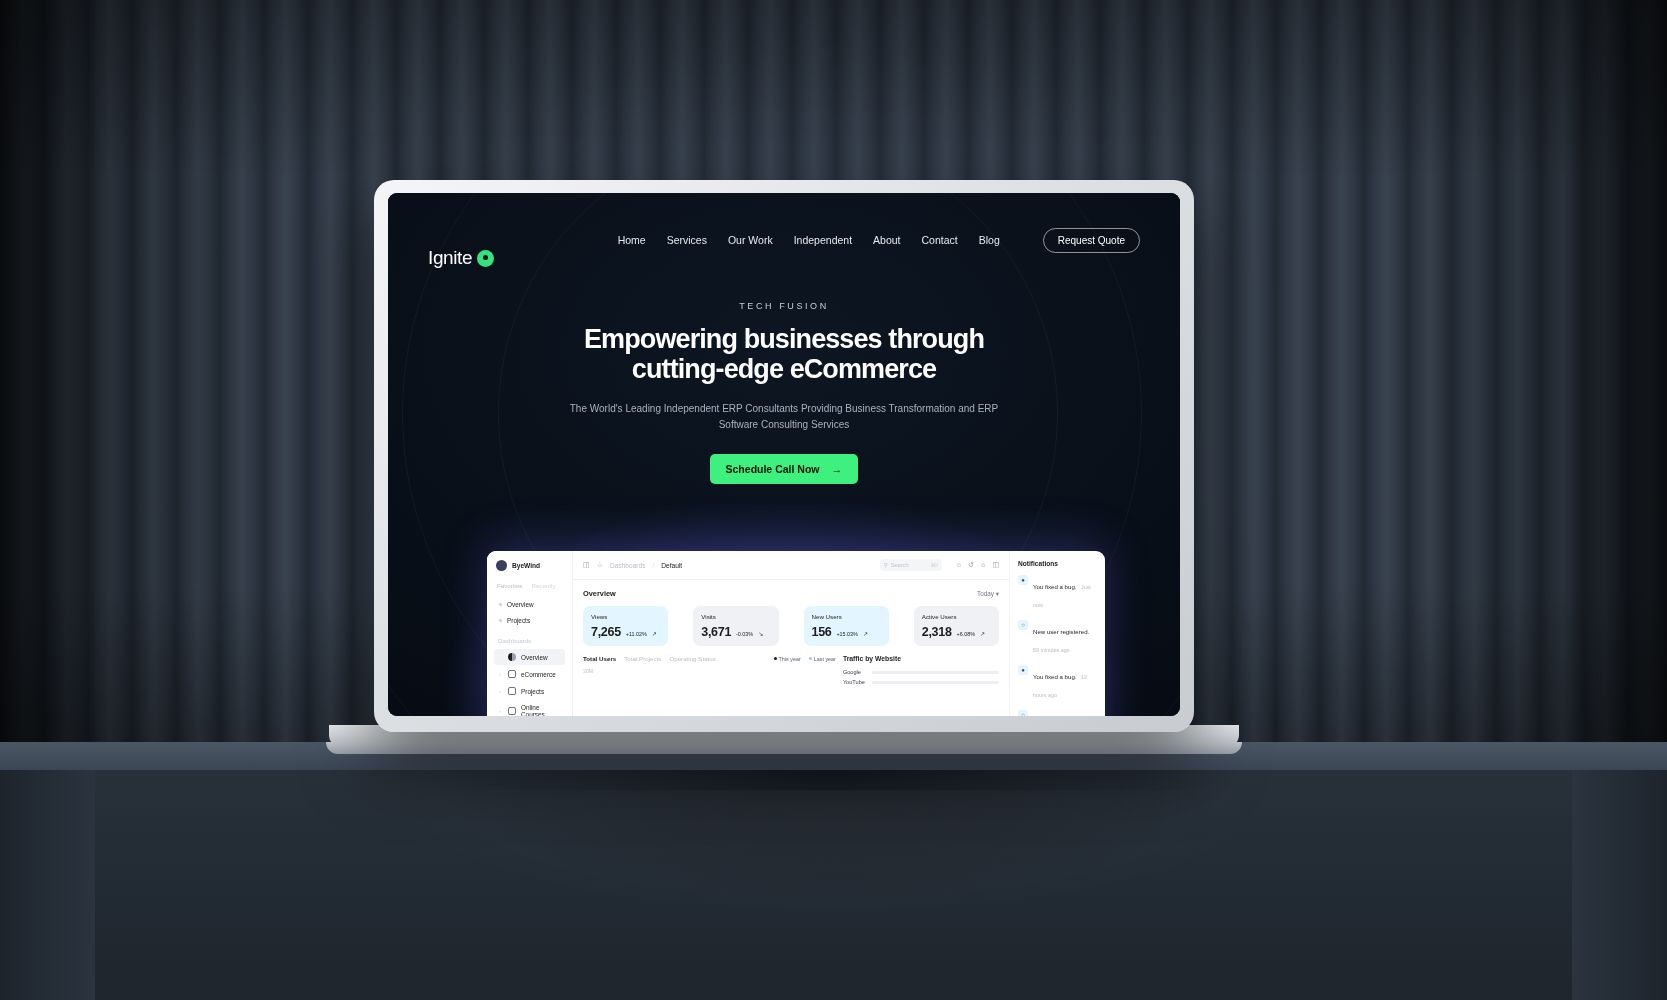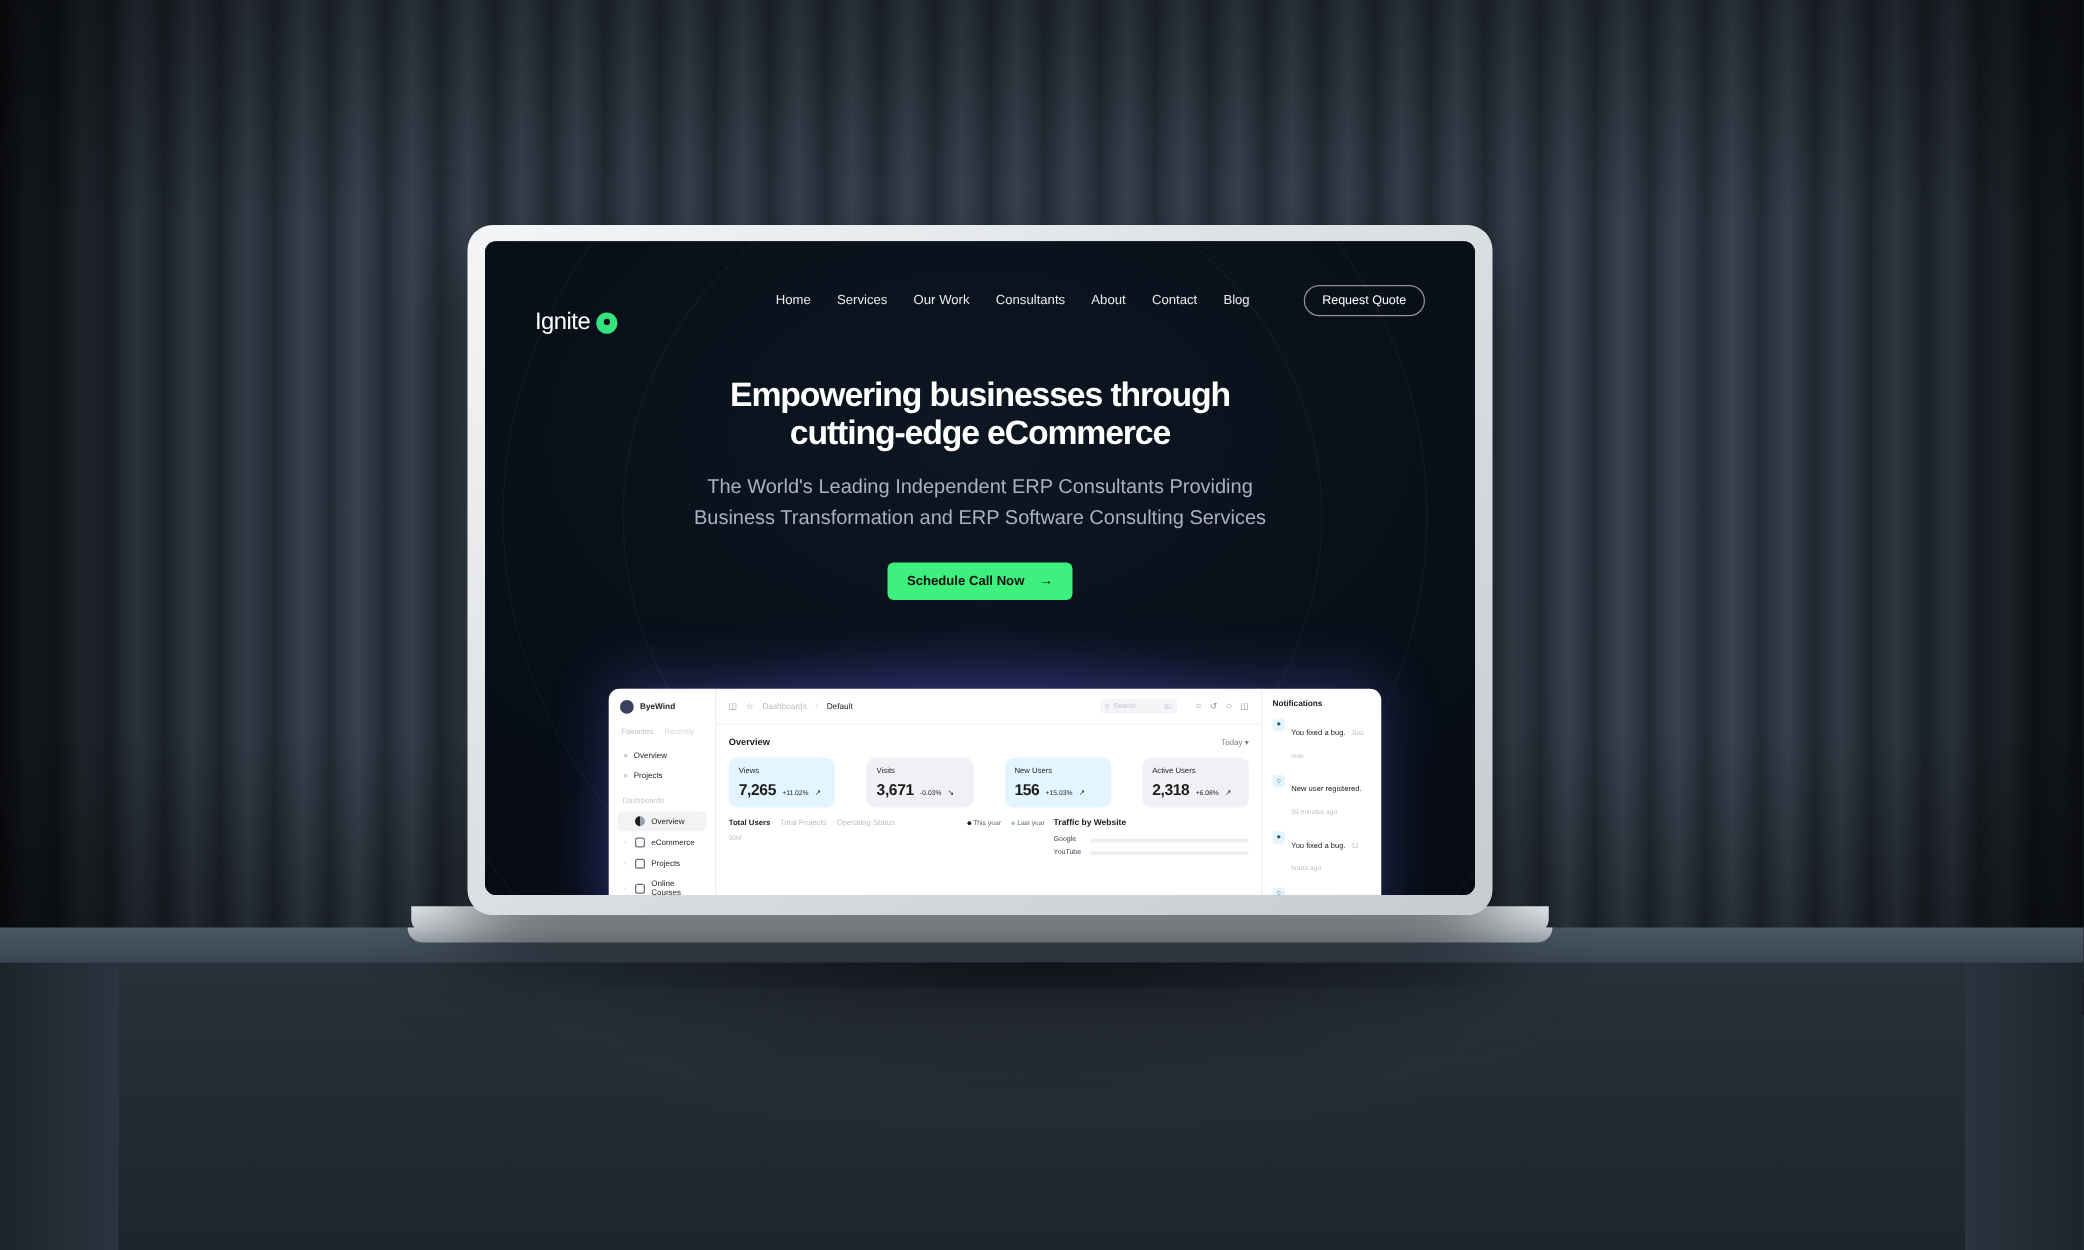--- a/index.html
+++ b/index.html
@@ -205,21 +205,21 @@
   .headline {
     color: #ffffff;
     font-size: 27px;
     line-height: 1.12;
     font-weight: 700;
     letter-spacing: -0.9px;
     margin-bottom: 17px;
   }
   .subhead {
     color: #a8b2c1;
-    font-size: 16px;
+    font-size: 10px;
     line-height: 1.55;
     max-width: 470px;
     margin: 0 auto 22px auto;
   }
   .cta {
     display: inline-flex; align-items: center; gap: 12px;
     background: #3ef07e;
     color: #07110a;
     font-size: 10.5px;
     font-weight: 700;
@@ -384,29 +384,30 @@
 
         <div class="nav">
           <div class="logo">
             <span>Ignite</span>
             <span class="logo-mark"></span>
           </div>
           <div class="nav-links">
             <a class="nav-link" href="#">Home</a>
             <a class="nav-link" href="#">Services</a>
             <a class="nav-link" href="#">Our Work</a>
-            <a class="nav-link" href="#">Consultants</a>
+            <a class="nav-link" href="#">Independent</a>
             <a class="nav-link" href="#">About</a>
             <a class="nav-link" href="#">Contact</a>
             <a class="nav-link" href="#">Blog</a>
             <button class="quote-btn">Request Quote</button>
           </div>
         </div>
 
         <div class="hero">
+          <div class="eyebrow">TECH FUSION</div>
           <h1 class="headline">
             <span>Empowering businesses through</span><br>
             <span>cutting-edge eCommerce</span>
           </h1>
           <p class="subhead">
             <span>The World's Leading Independent ERP Consultants Providing Business Transformation</span>
             <span>and ERP Software Consulting Services</span>
           </p>
           <button class="cta">
             <span>Schedule Call Now</span>

